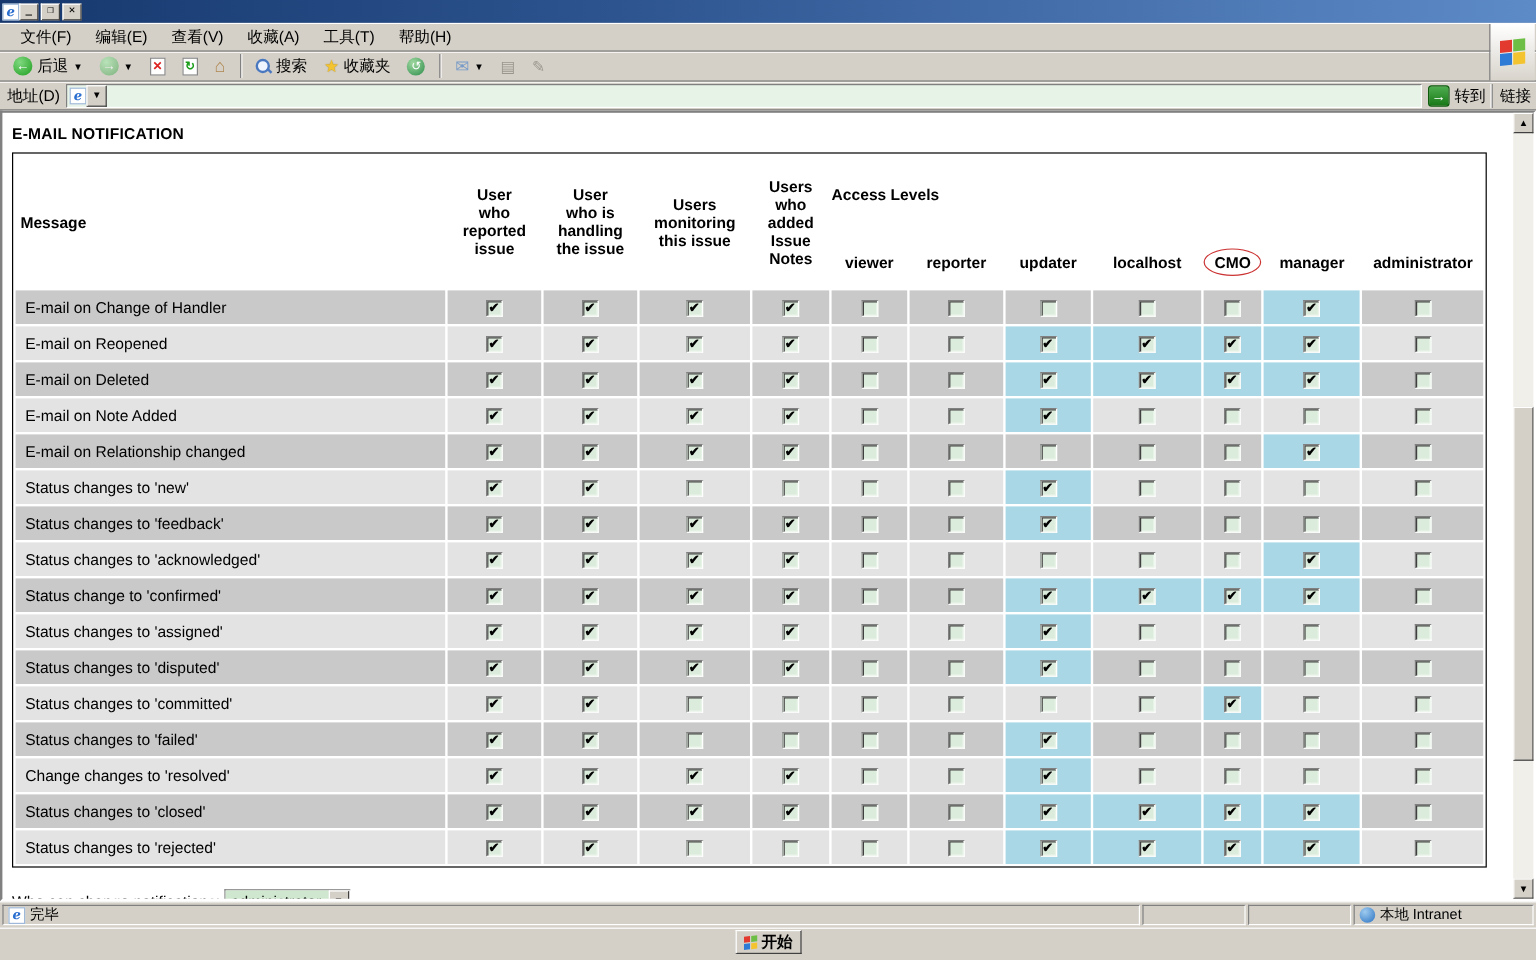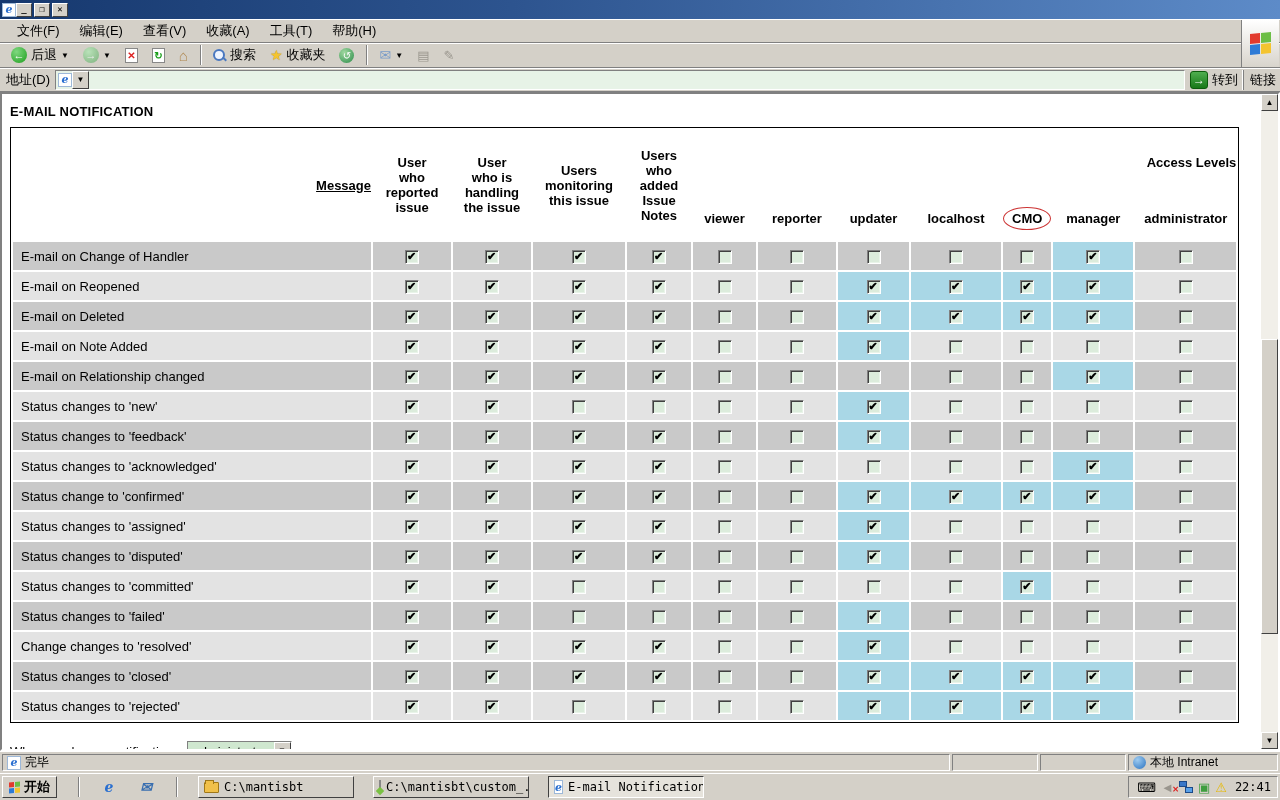--- a/index.html
+++ b/index.html
@@ -65,23 +65,23 @@
   .links { display:flex; align-items:center; gap:4px; padding-left:6px; border-left:1px solid #808080; box-shadow:-1px 0 0 #fff; height:20px; }
 
   
   .content { position:absolute; top:92px; left:0; width:1280px; height:659px; background:#fff;
     border:2px solid; border-color:#808080 #fff #fff #808080; overflow:hidden; }
   .content-inner { position:absolute; left:0; top:0; right:17px; bottom:0; overflow:hidden; padding:10px 0 0 8px; }
   .page-title { font-weight:bold; font-size:13px; letter-spacing:.2px; }
 
   table.notif { border-collapse:separate; border-spacing:2px; background:#fff; border:1px solid #000; margin-top:8px; table-layout:fixed; }
   table.notif th { background:#fff; font-weight:bold; font-size:13px; vertical-align:middle; }
-  th.msg-h { text-align:right; padding-left:4px; vertical-align:middle;text-decoration:underline; }
+  th.msg-h { text-align:left; padding-left:4px; vertical-align:middle; }
   th.user-h { white-space:pre-line; line-height:15px; text-align:center; }
-  th.access-h { vertical-align:middle; text-align:right; height:64px; }
+  th.access-h { vertical-align:middle; text-align:left; height:64px; }
   th.level-h { text-align:center; height:44px; vertical-align:middle; }
   .circled { display:inline-block; padding:3px 8px; border:1px solid; border-radius:50%; }
   td.msg-cell { padding-left:8px; height:28px; font-size:13px; }
   td.cb-cell { text-align:center; height:28px; }
   tr.row-dark td { background:var(--row-dark); }
   tr.row-light td { background:var(--row-light); }
   td.cb-cell.hl { background:var(--hl) !important; }
   .cb { display:inline-block; width:14px; height:14px; background:#dcecdc;
     border:1px solid; border-color:#808080 #fff #fff #808080;
     box-shadow:inset 1px 1px 0 #404040, inset -1px -1px 0 #e9f4e9;
@@ -106,21 +106,21 @@
   .statusbar { position:absolute; top:751px; left:0; width:1280px; height:21px; background:#d4d0c8;
     display:flex; align-items:stretch; gap:2px; padding:2px 2px 1px 2px; border-top:1px solid #fff; }
   .sb-pane { border:1px solid; border-color:#808080 #fff #fff #808080; display:flex; align-items:center; padding:0 4px; gap:4px; font-size:12px; }
   .sb-main { flex:1; }
   .sb-small { width:86px; }
   .sb-net { width:150px; }
   .globe { width:13px; height:13px; border-radius:50%; background:radial-gradient(circle at 35% 30%, #9ecbf0, #2a72c0); display:inline-block; }
 
   
   .taskbar { position:absolute; top:773px; left:0; width:1280px; height:27px; background:#d4d0c8;
-    border-top:1px solid #fff; display:flex; align-items:center; padding:1px 2px; gap:19px; }
+    border-top:1px solid #fff; display:flex; align-items:center; padding:1px 2px; gap:19px;flex-direction:column; }
   .start-btn { display:flex; align-items:center; gap:4px; height:22px; padding:0 6px;
     background:#d4d0c8; border:1px solid; border-color:#fff #404040 #404040 #fff; font-weight:bold; }
   .tb2-sep { width:1px; height:20px; background:#808080; box-shadow:1px 0 0 #fff; margin:0 2px; }
   .ql-icon { width:18px; height:18px; display:flex; align-items:center; justify-content:center;
     font-family:"DejaVu Serif", serif; font-style:italic; font-weight:bold; color:#2a6fd0; font-size:14px; }
   .task-btn { display:flex; align-items:center; gap:5px; width:156px; height:22px; padding:0 5px;
     background:#d4d0c8; border:1px solid; border-color:#fff #404040 #404040 #fff; font-size:12px;
     font-family:"DejaVu Sans Mono", monospace; white-space:nowrap; overflow:hidden; }
   .task-btn.active { border-color:#404040 #fff #fff #404040; background:#e6e3dc; }
   .folder { width:15px; height:11px; background:#f0c04a; border:1px solid #a07818; border-radius:1px; position:relative; }

